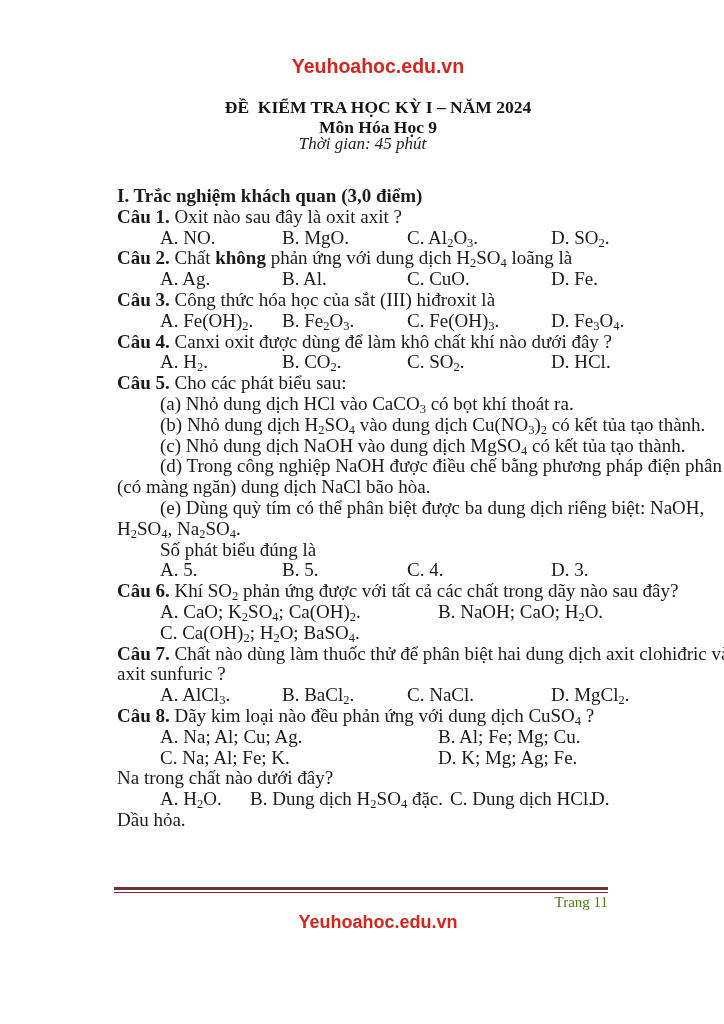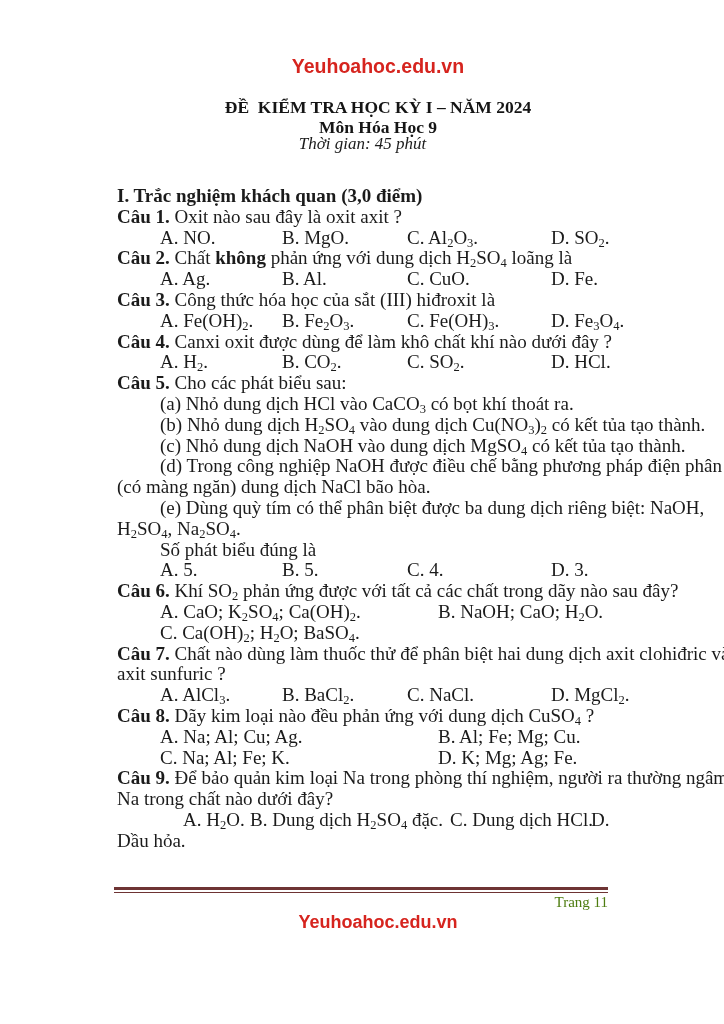--- a/index.html
+++ b/index.html
@@ -40,21 +40,21 @@
   .content > div { height:20.8px; white-space:nowrap; }
   .sec { font-weight:bold; }
   .ind { text-indent:43px; }
   .jline { white-space:normal; text-align:justify; text-align-last:justify; }
 
   
   .optrow { position:relative; }
   .optrow span { position:absolute; white-space:nowrap; }
   .p1 { left:43px; }  .p2 { left:165px; } .p3 { left:290px; } .p4 { left:415px;margin-left:19px; }
   .ca { left:43px; }  .cb { left:321px; }
-  .n1 { left:43px;margin-left:23px; }  .n2 { left:133px; } .n3 { left:333px; } .n4 { left:474px; }
+  .n1 { left:43px; }  .n2 { left:133px; } .n3 { left:333px; } .n4 { left:474px; }
 
   
   .footer-rule {
     position:absolute; top:887px; left:114px; width:494px; height:2px;
     border-top:3px solid #6e3434; border-bottom:1px solid #6e3434;
   }
   .page-num {
     position:absolute; top:894px; left:117px; width:491px; text-align:right;
     font-size:15px; color:#4d7c0f;
   }
@@ -147,21 +147,20 @@
     <div><b>Câu 8.</b> Dãy kim loại nào đều phản ứng với dung dịch CuSO<sub>4</sub> ?</div>
     <div class="optrow">
       <span class="ca">A. Na; Al; Cu; Ag.</span>
       <span class="cb">B. Al; Fe; Mg; Cu.</span>
     </div>
     <div class="optrow">
       <span class="ca">C. Na; Al; Fe; K.</span>
       <span class="cb">D. K; Mg; Ag; Fe.</span>
     </div>
 
-    <div class="jline"><b>Câu 9.</b> Để bảo quản kim loại Na trong phòng thí nghiệm, người ra thường ngâm</div>
     <div>Na trong chất nào dưới đây?</div>
     <div class="optrow">
       <span class="n1">A. H<sub>2</sub>O.</span>
       <span class="n2">B. Dung dịch H<sub>2</sub>SO<sub>4</sub> đặc.</span>
       <span class="n3">C. Dung dịch HCl.</span>
       <span class="n4">D.</span>
     </div>
     <div>Dầu hỏa.</div>
 
   </div>

